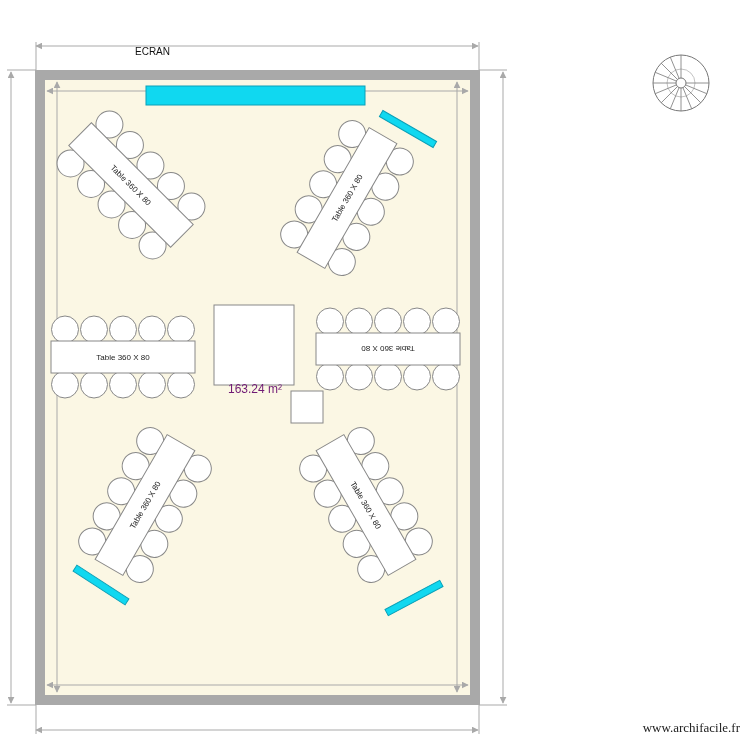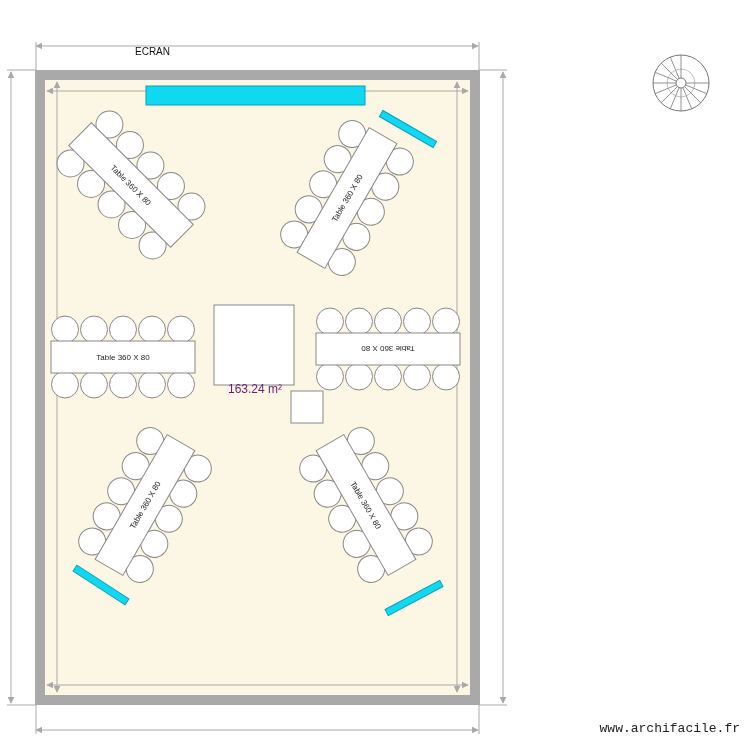--- a/index.html
+++ b/index.html
@@ -1,19 +1,19 @@
 <!DOCTYPE html>
 <html><head>
 <meta charset="utf-8">
 <style>
   html, body { margin:0; padding:0; background:#ffffff; }
   body { width:750px; height:750px; position:relative; overflow:hidden; font-family:"Liberation Sans", sans-serif; }
   #plan { position:absolute; left:0; top:0; }
   .lbl { font-family:"Liberation Sans", sans-serif; fill:#222; }
-  .watermark { position:absolute; right:10px; bottom:14px; font-size:13px; color:#222; font-family:Liberation Mono, monospace; }
+  .watermark { position:absolute; right:10px; bottom:14px; font-size:13px; color:#222; font-family:Liberation Serif, serif; }
   .ecran-label { position:absolute; left:90px; top:46px; font-size:10px; color:#111; font-family:"Liberation Sans", sans-serif;margin-left:45px; }
   .area-label { position:absolute; left:228px; top:382px; font-size:12px; color:#701a75; font-family:"Liberation Sans", sans-serif; }
 </style>
 </head>
 <body>
 
 <svg id="plan" width="750" height="750" viewBox="0 0 750 750" xmlns="http://www.w3.org/2000/svg">
   <defs>
     <marker id="arrowEnd" viewBox="0 0 10 10" refX="9" refY="5" markerWidth="7" markerHeight="7" orient="auto">
       <path d="M0,0 L10,5 L0,10 z" fill="#a9a9a9"></path>

